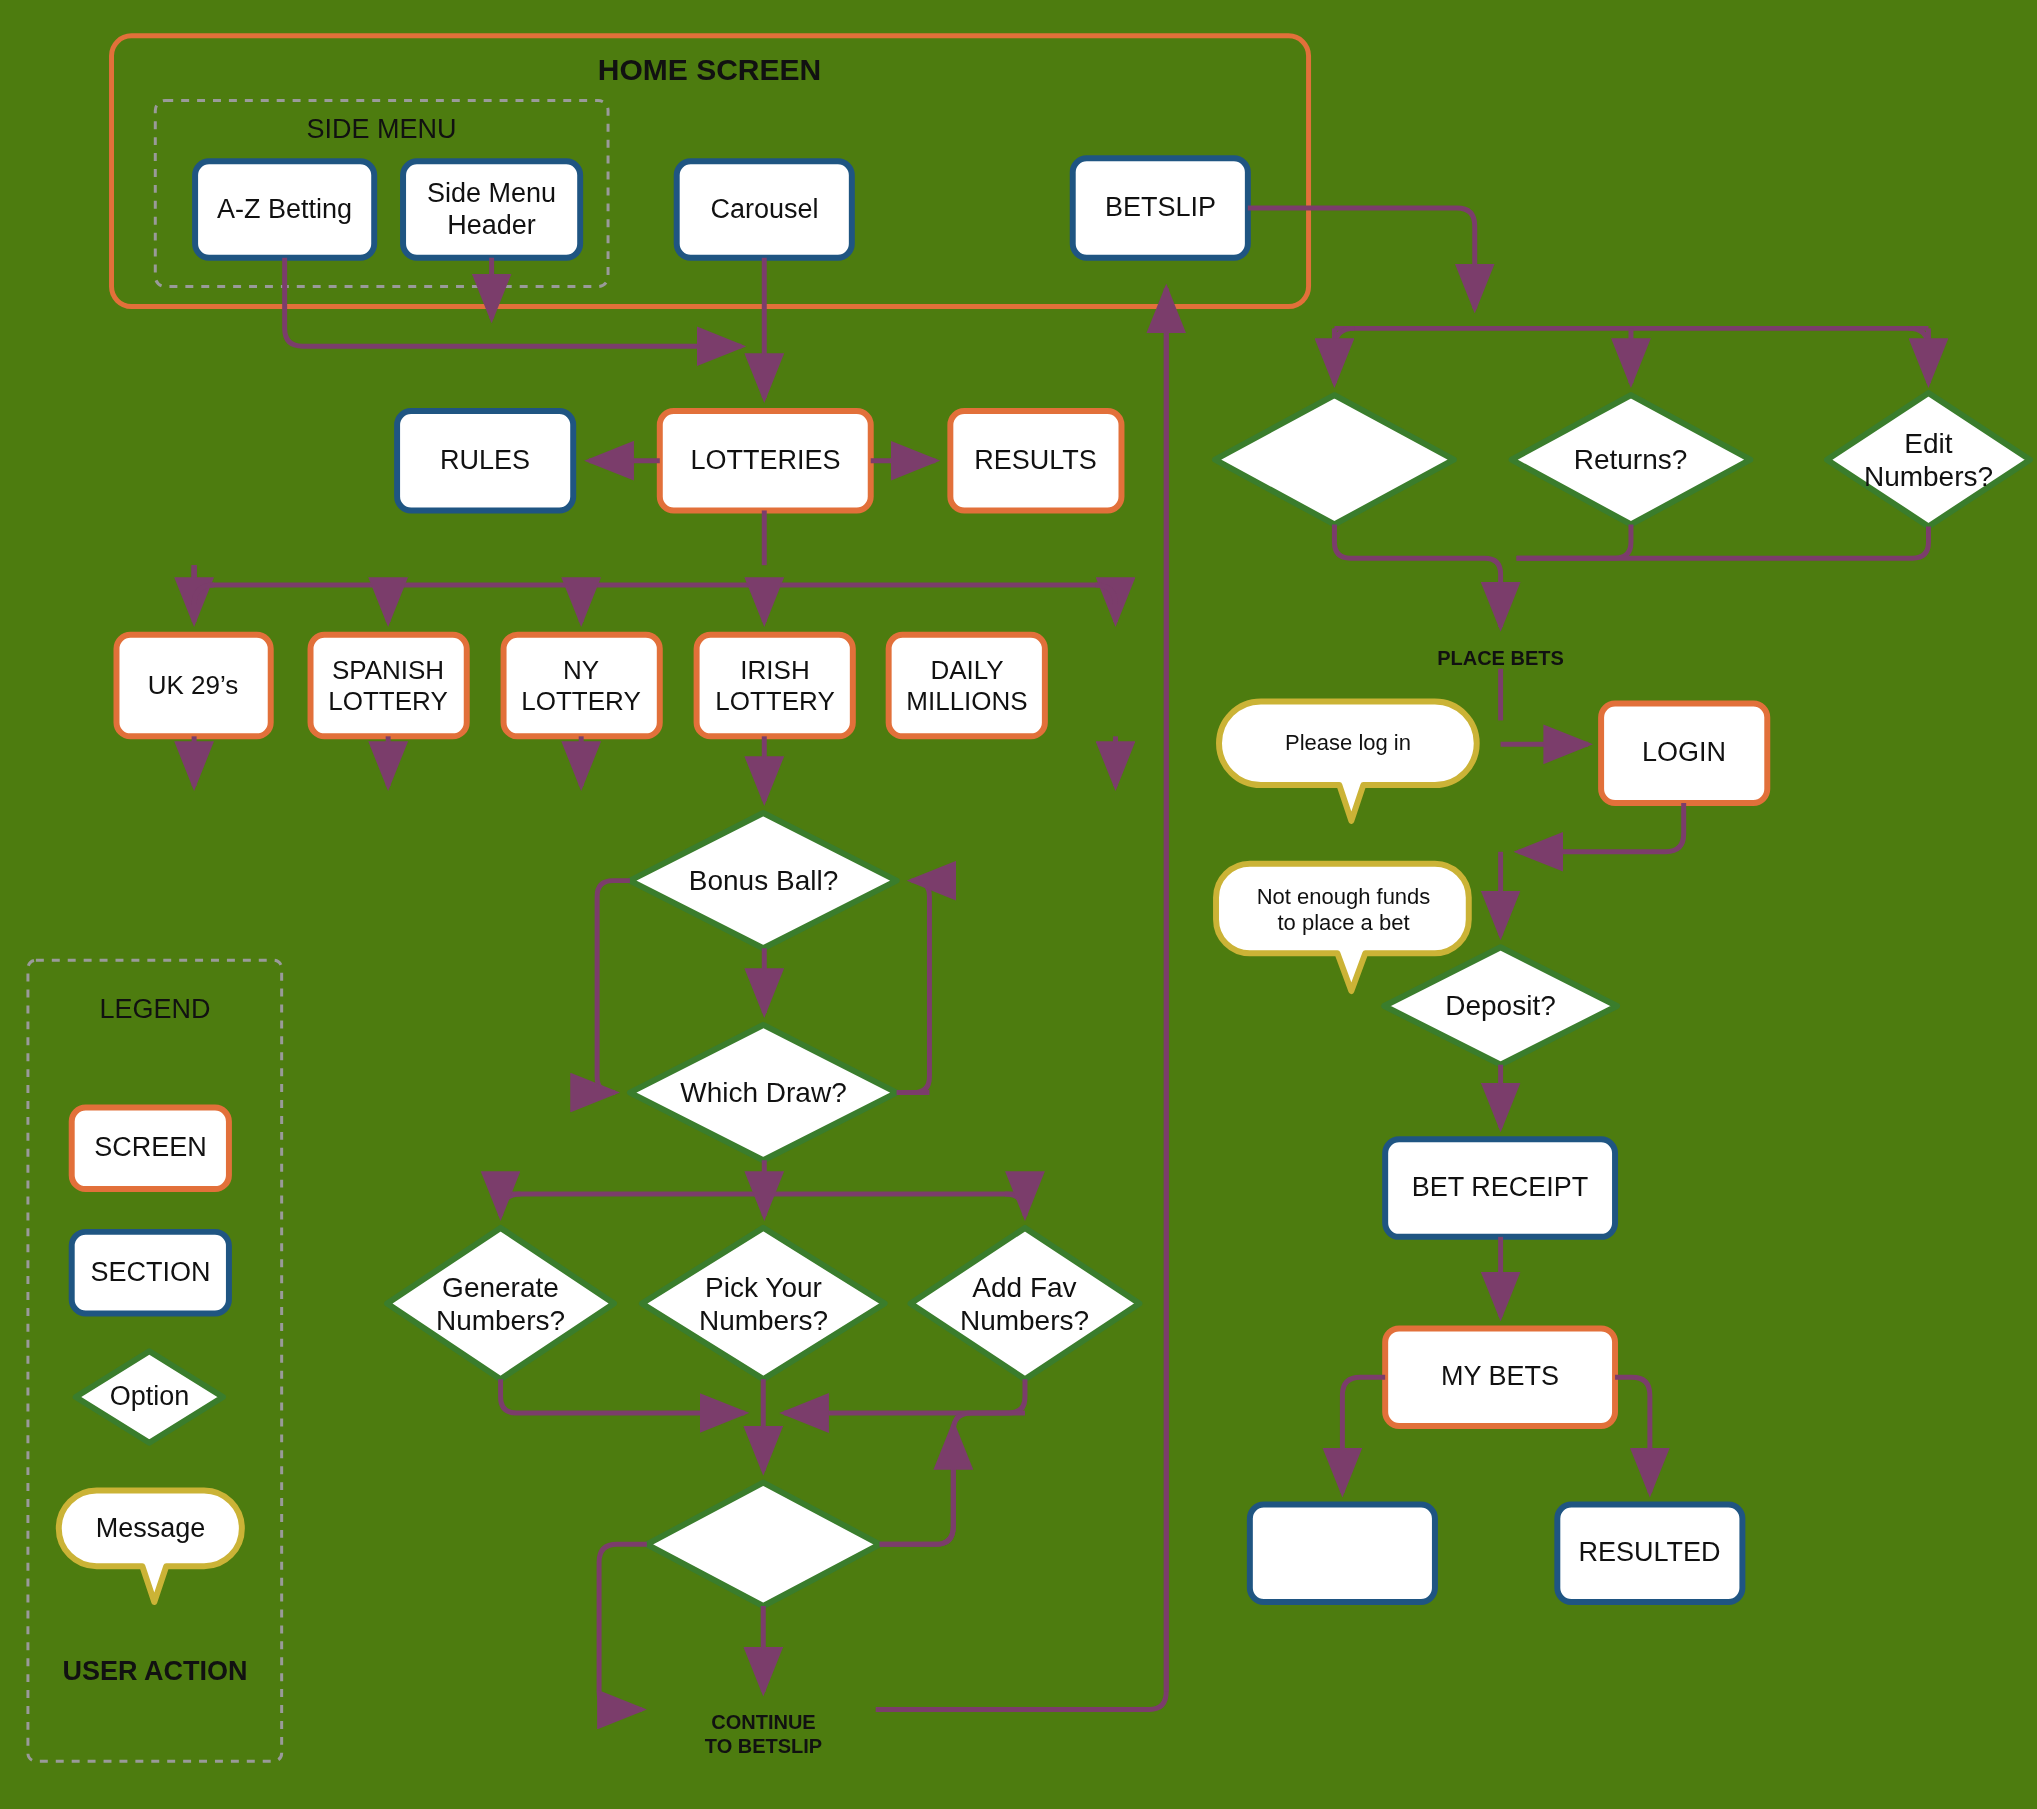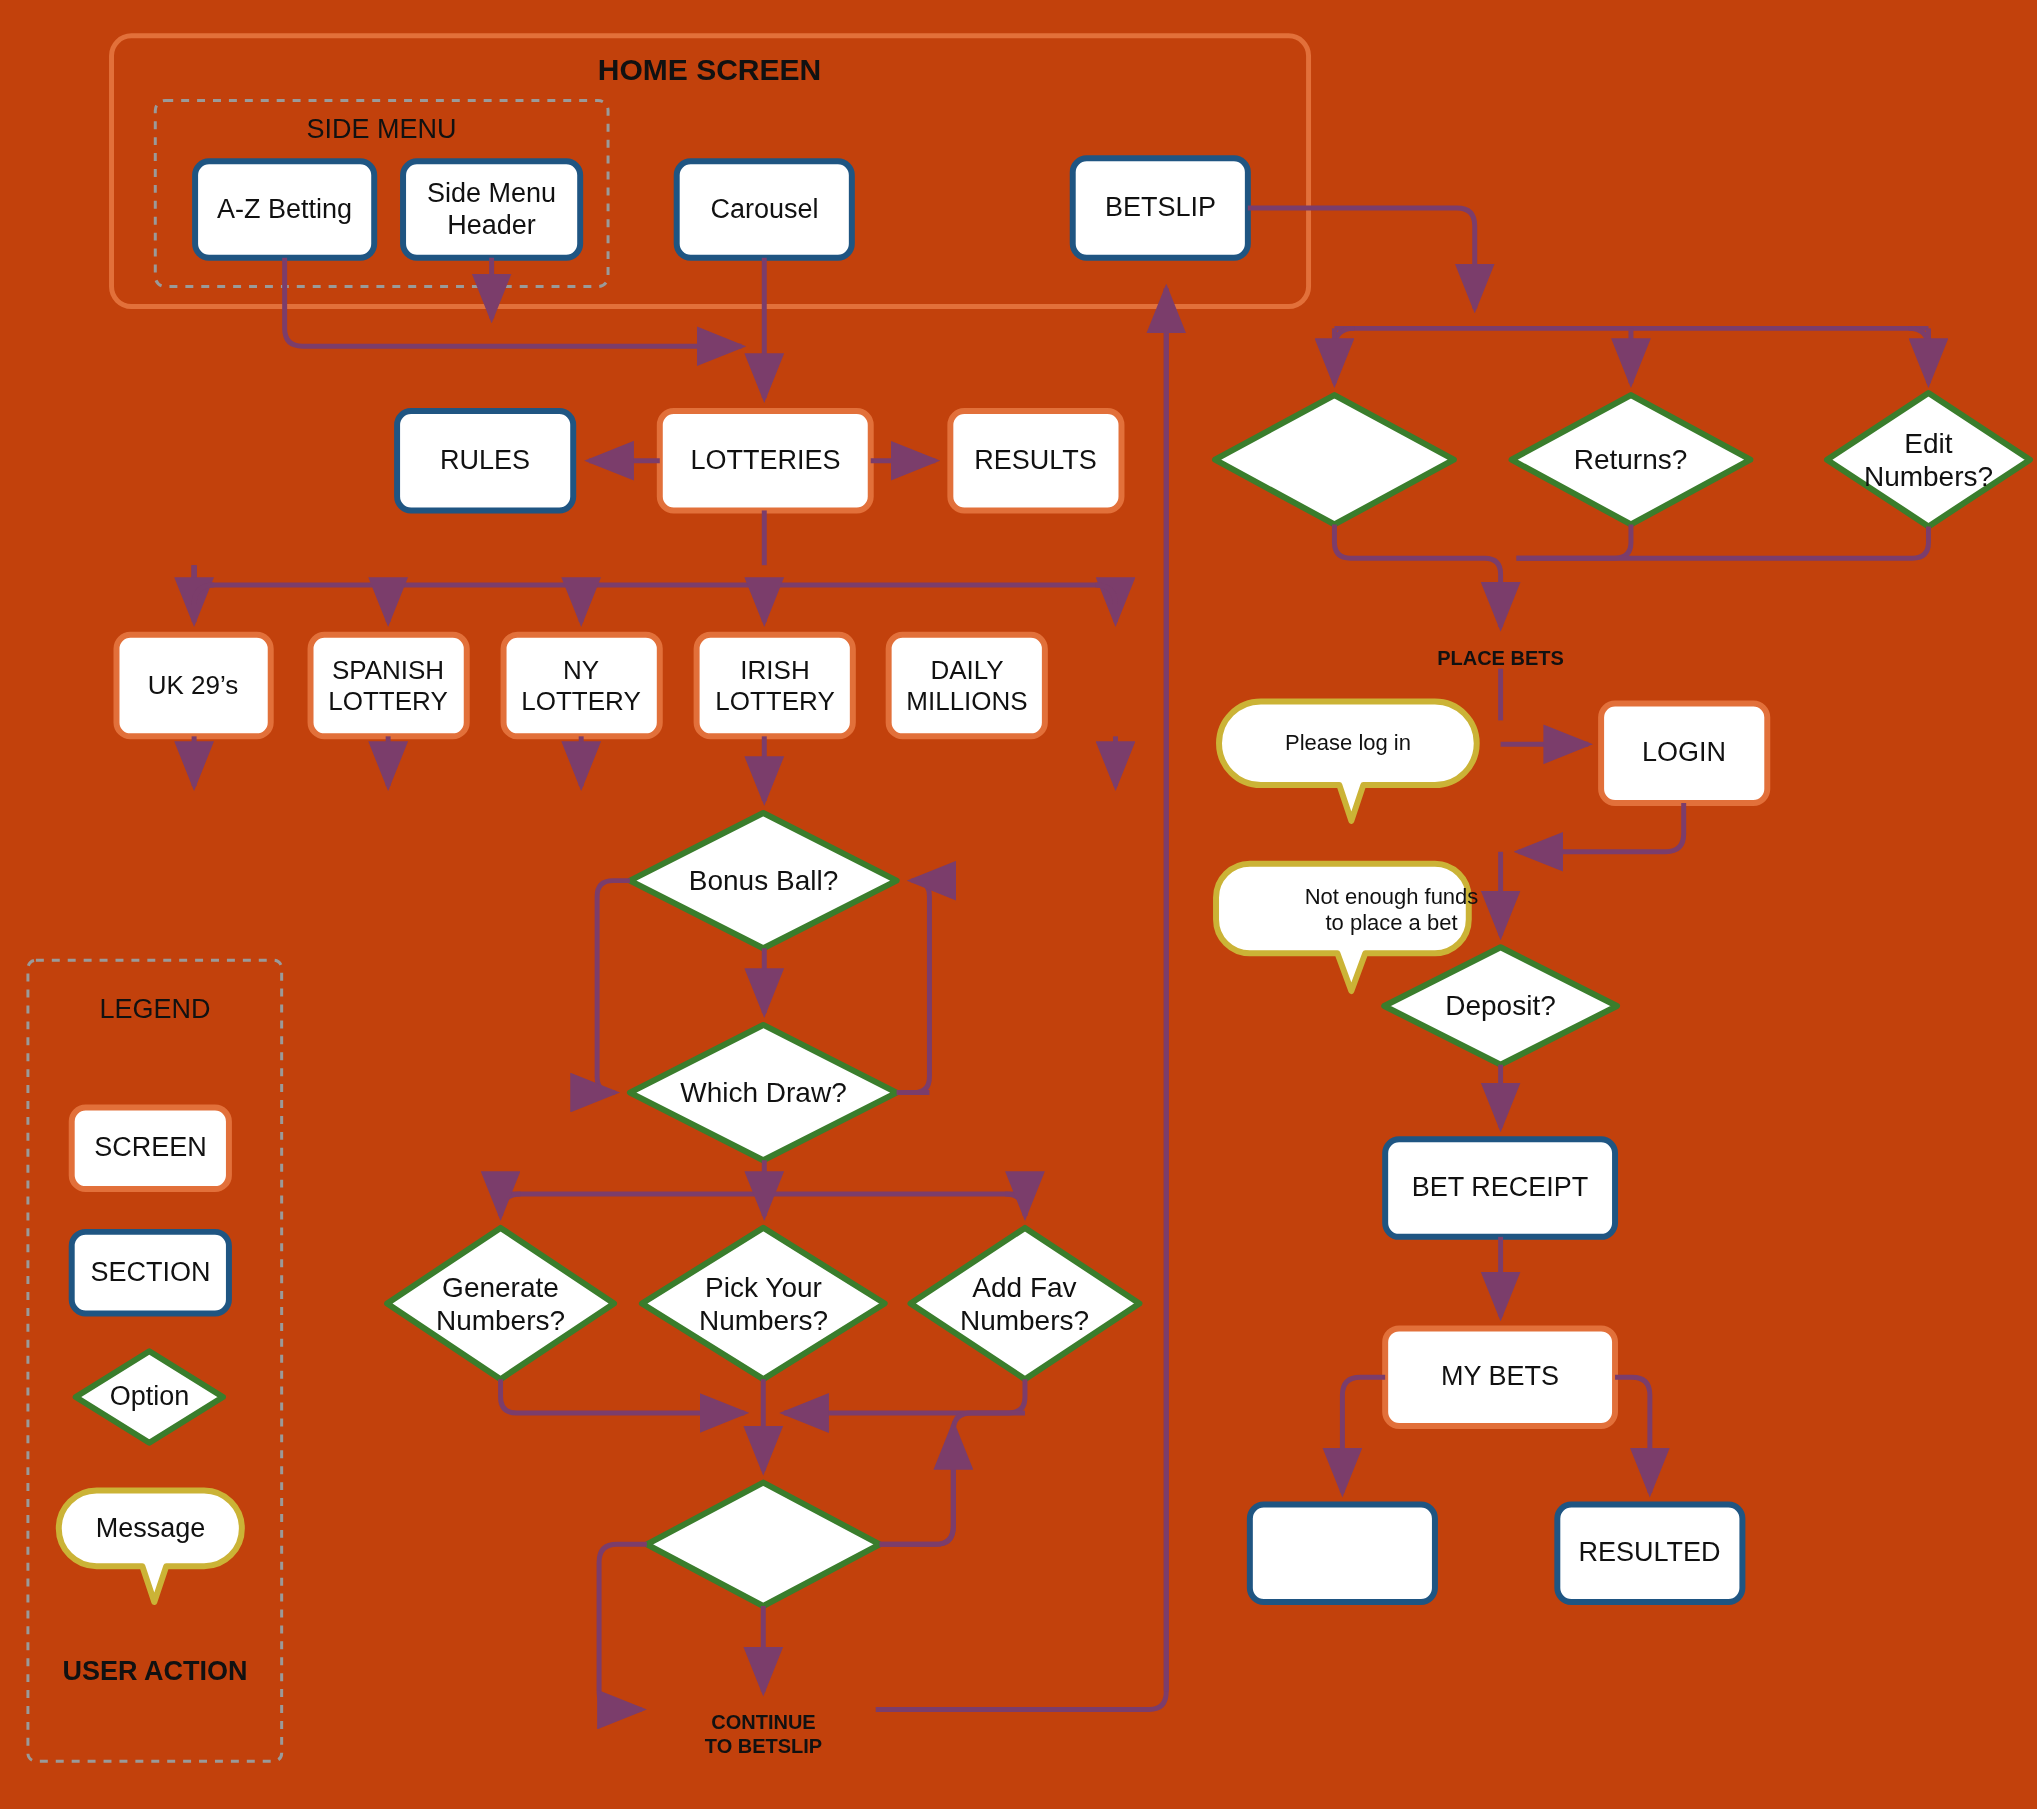--- a/index.html
+++ b/index.html
@@ -1,17 +1,17 @@
 <!DOCTYPE html>
 <html><head>
 <meta charset="utf-8">
 <style>
   html,body{margin:0;padding:0;background:#ffffff;}
   body{font-family:"Liberation Sans", sans-serif;}
-  #stage{position:relative;width:2038px;height:1810px;background:#c2410c;overflow:hidden;}
+  #stage{position:relative;width:2038px;height:1810px;background:#4d7c0f;overflow:hidden;}
   svg{position:absolute;left:0;top:0;width:2038px;height:1810px;}
   .node-label{
     position:absolute;
     display:flex;align-items:center;justify-content:center;
     text-align:center;
     color:#111111;
     font-family:"Liberation Sans", sans-serif;
     line-height:1.18;
     pointer-events:none;
     white-space:pre-line;
@@ -283,21 +283,21 @@
 <div class="node-label lbl-plain-bold" style="left:624px;top:1690px;width:279px;height:90px;">CONTINUE
 TO BETSLIP</div>
 
 <div class="node-label lbl-diamond" style="left:1511px;top:423px;width:239px;height:74px;">Returns?</div>
 <div class="node-label lbl-diamond" style="left:1827px;top:413px;width:203px;height:94px;">Edit
 Numbers?</div>
 
 <div class="node-label lbl-plain-bold" style="left:1377px;top:637px;width:247px;height:44px;">PLACE BETS</div>
 
 <div class="node-label lbl-msg" style="left:1261px;top:701px;width:174px;height:84px;">Please log in</div>
-<div class="node-label lbl-msg" style="left:1292px;top:866px;width:199px;height:88px;">Not enough funds
+<div class="node-label lbl-msg" style="left:1244px;top:866px;width:199px;height:88px;">Not enough funds
 to place a bet</div>
 
 <div class="node-label lbl-box" style="left:1601px;top:703px;width:166px;height:100px;">LOGIN</div>
 <div class="node-label lbl-diamond" style="left:1384px;top:970px;width:233px;height:72px;">Deposit?</div>
 <div class="node-label lbl-box" style="left:1385px;top:1139px;width:230px;height:98px;">BET RECEIPT</div>
 <div class="node-label lbl-box" style="left:1385px;top:1328px;width:230px;height:98px;">MY BETS</div>
 <div class="node-label lbl-box" style="left:1557px;top:1504px;width:185px;height:98px;">RESULTED</div>
 
 <div class="node-label lbl-legend-title" style="left:28px;top:990px;width:254px;height:40px;">LEGEND</div>
 <div class="node-label lbl-legend-item" style="left:72px;top:1107px;width:157px;height:82px;">SCREEN</div>

